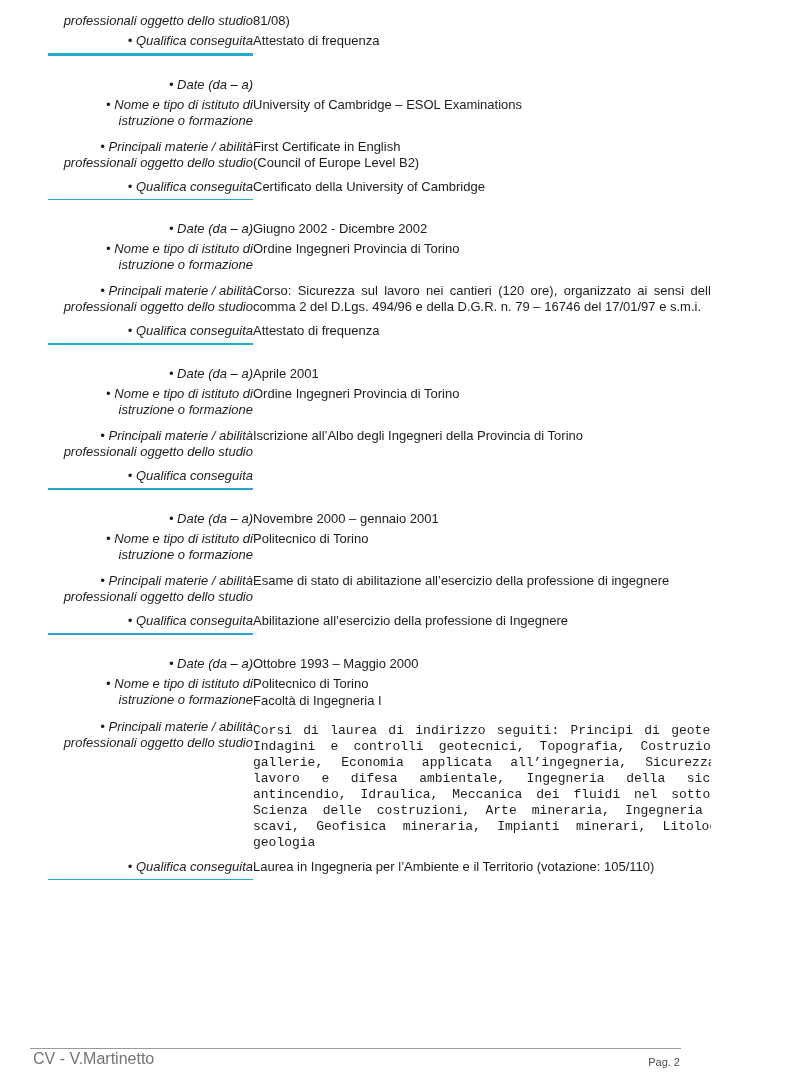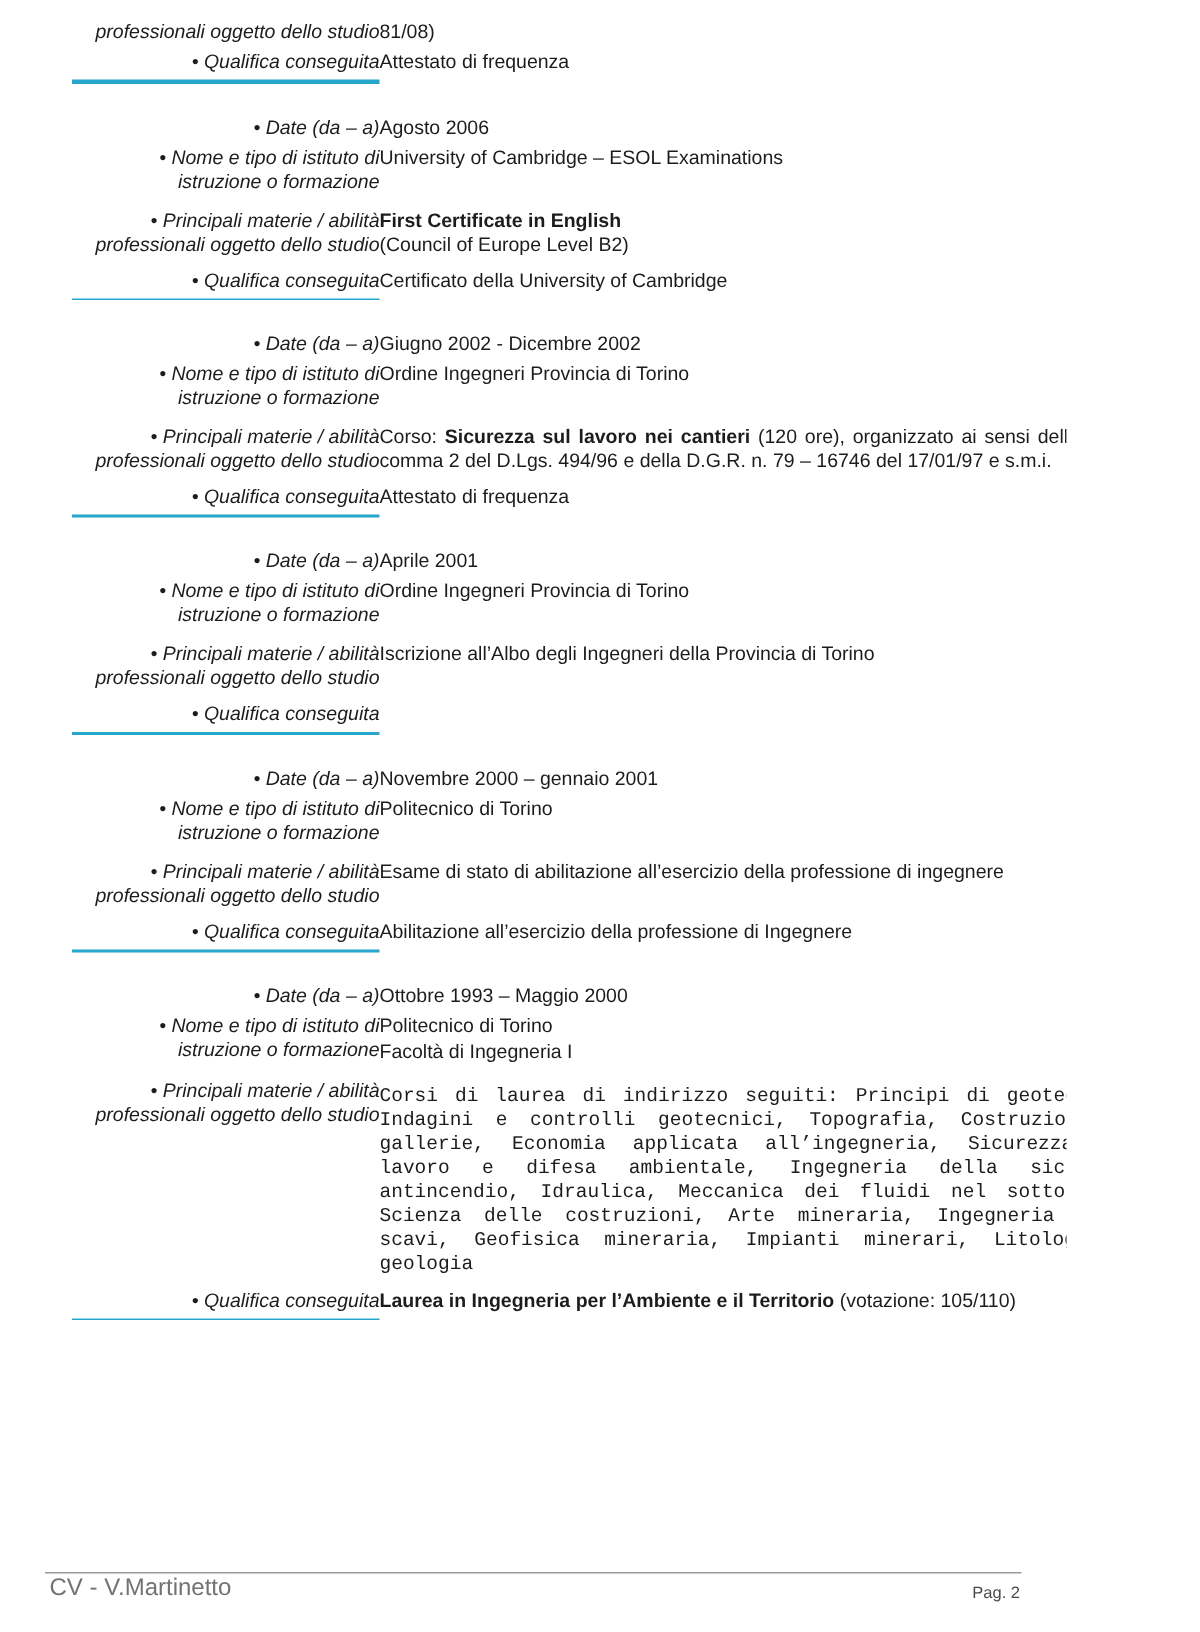--- a/index.html
+++ b/index.html
@@ -15,21 +15,21 @@
   .row { display:flex; align-items:flex-start; margin-bottom:4px; min-height:16px; }
   .row.principali-row { margin-top:10px; margin-bottom:8px; }
   .label {
     flex:0 0 205px; width:205px; text-align:right; font-style:italic;
     line-height:16px; color:var(--text);
   }
   .value { flex:1; line-height:16px; }
   .value .justify { text-align:justify; }
   .para2 { margin-top:4px;font-family:Liberation Mono, monospace; }
   .nome-line2 { margin-top:1px; }
-  b { font-weight:bold; }
+  b { font-weight:normal; }
   .divider { width:205px; background:var(--divider); margin-top:4px; }
   .divider.thick { height:3px; }
   .divider.med { height:2px; }
   .divider.thin { height:1px; }
   .footer-rule { position:absolute; left:30px; right:30px; bottom:39px; border-top:1px solid var(--footer-line); }
   .footer-left {
     position:absolute; left:33px; bottom:20px; font-size:16px;
     color:var(--footer-text);
   }
   .footer-right { position:absolute; right:31px; bottom:20px; font-size:11px; color:#4a4a4a; }
@@ -48,21 +48,20 @@
       <div class="row">
         <div class="label">• Qualifica conseguita</div>
         <div class="value">Attestato di frequenza</div>
       </div>
       <div class="divider thick"></div>
     </section>
 
     <section class="cv-section">
       <div class="row">
         <div class="label">• Date (da – a)</div>
-        <div class="value">Agosto 2006</div>
       </div>
       <div class="row">
         <div class="label">• Nome e tipo di istituto di istruzione o formazione</div>
         <div class="value">University of Cambridge – ESOL Examinations</div>
       </div>
       <div class="row principali-row">
         <div class="label">• Principali materie / abilità professionali oggetto dello studio</div>
         <div class="value">
           <div><b>First Certificate in English</b></div>
           <div>(Council of Europe Level B2)</div>

